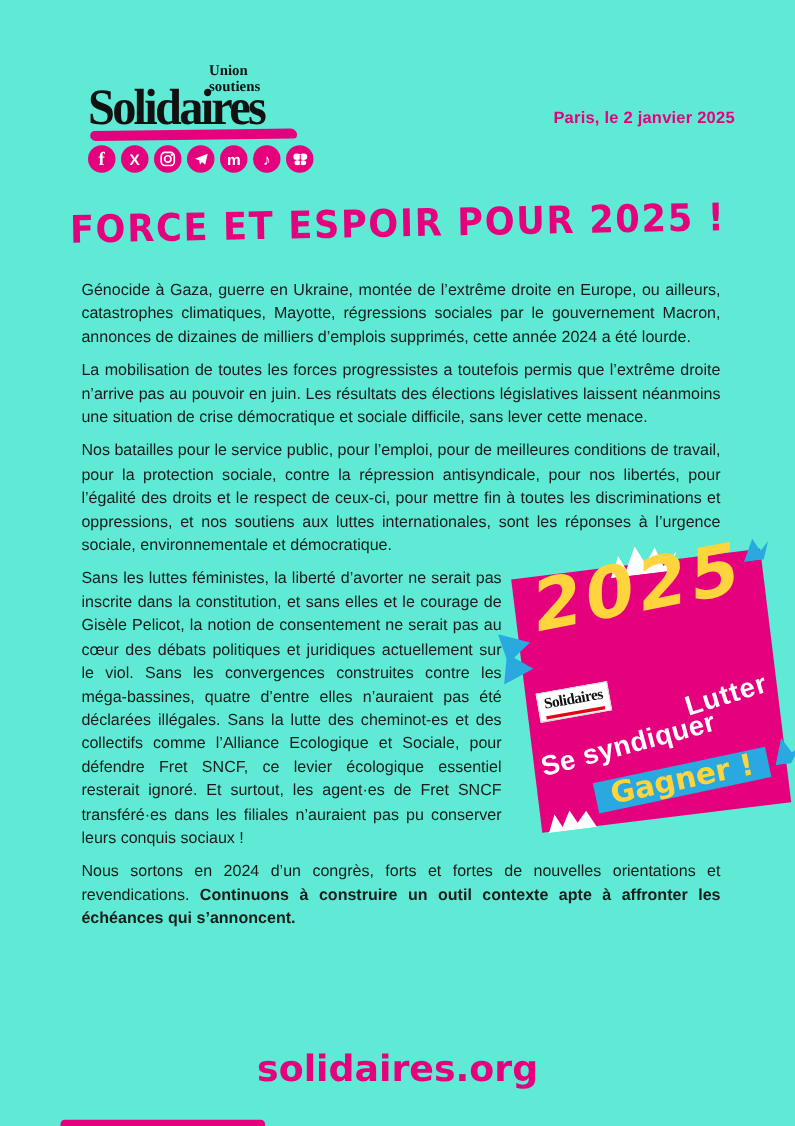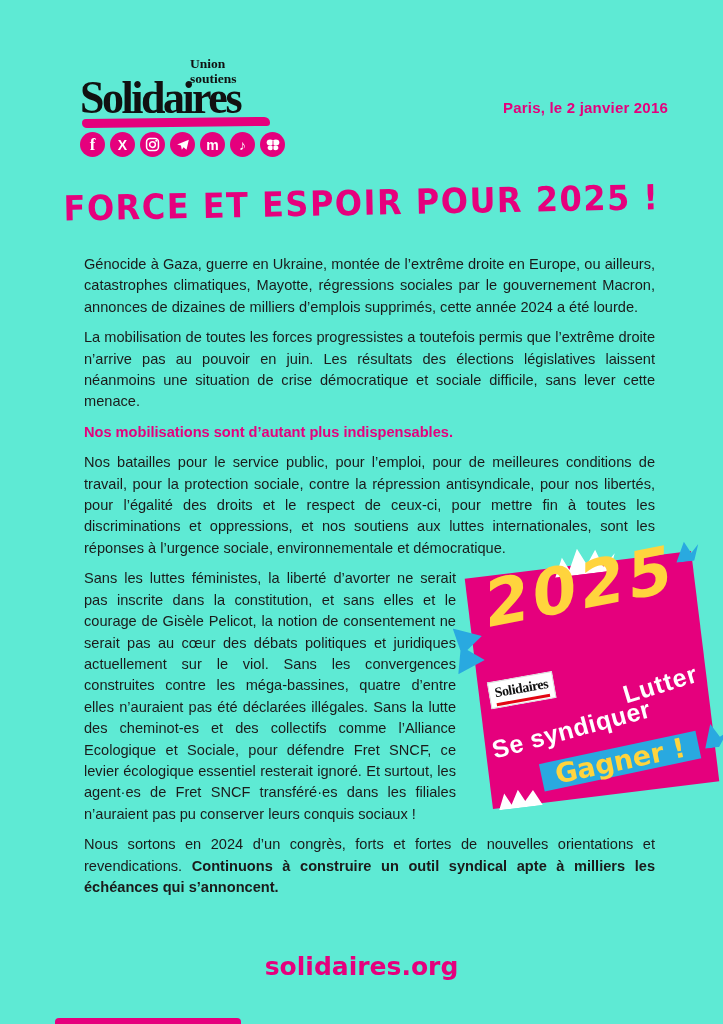--- a/index.html
+++ b/index.html
@@ -25,21 +25,21 @@
             font-size:15px;letter-spacing:0.2px;}
 
   
   .main-title{position:absolute;left:0;right:0;top:184px;text-align:center;color:#e5007d;
             font-family:"DejaVu Sans",sans-serif;font-weight:bold;font-size:32px;
             letter-spacing:1.5px;transform:rotate(-1.1deg) scaleY(1.08);}
 
   
   .content{position:absolute;left:68px;top:254px;width:587px;font-size:14.6px;
             line-height:21.4px;text-align:justify;}
-  .content p{margin:0 0 9px 16px;}
+  .content p{margin:0 0 9px 6px;}
   .pink-bold{color:#e5007d;font-weight:bold;}
   .closing{font-size:16.2px;line-height:25.5px;margin-bottom:11px !important;}
   strong{font-weight:bold;}
 
   
   .sticker-wrap{float:right;width:243px;height:248px;margin:-14px -58px 10px 14px;}
   .sticker{position:relative;width:228px;height:232px;margin:10px 0 0 8px;background:#e5007d;
             transform:rotate(-7deg);}
   .sticker .burst-top{position:absolute;top:-16px;left:88px;}
   .sticker .spike-left{position:absolute;left:-18px;top:48px;}
@@ -56,21 +56,21 @@
   .sticker-line1{position:absolute;left:6px;top:152px;color:#fff;font-weight:bold;
             font-size:25px;transform:rotate(-8deg);letter-spacing:0.5px;white-space:nowrap;}
   .sticker-line2{position:absolute;right:8px;top:118px;color:#fff;font-weight:bold;
             font-size:25px;transform:rotate(-10deg);letter-spacing:1px;}
   .sticker-line3{position:absolute;left:52px;bottom:18px;background:#29a9e0;color:#ffd43d;
             font-family:"DejaVu Sans",sans-serif;font-weight:bold;font-size:27px;
             padding:3px 14px 4px 14px;transform:rotate(-5deg);white-space:nowrap;}
 
   
   .footer-url{position:absolute;left:0;right:0;top:952px;text-align:center;color:#e5007d;
-            font-family:"DejaVu Sans",sans-serif;font-weight:bold;font-size:25px;
+            font-family:"DejaVu Sans",sans-serif;font-weight:bold;font-size:33px;
             cursor:pointer;}
   .bottom-brush{position:absolute;left:55px;bottom:0;width:186px;height:6px;background:#e5007d;
             border-radius:4px 4px 0 0;}
   .clearfix{clear:both;}
 </style>
 </head>
 <body>
 
 <div class="page">
 
@@ -104,28 +104,27 @@
       <svg width="16" height="14" viewBox="0 0 24 22">
         <ellipse cx="7.5" cy="7" rx="5.5" ry="4.6" fill="#fff"></ellipse>
         <ellipse cx="16.5" cy="7" rx="5.5" ry="4.6" fill="#fff"></ellipse>
         <ellipse cx="8" cy="15.5" rx="4.4" ry="3.6" fill="#fff"></ellipse>
         <ellipse cx="16" cy="15.5" rx="4.4" ry="3.6" fill="#fff"></ellipse>
         <rect x="11.3" y="4" width="1.4" height="15" rx="0.7" fill="#e5007d"></rect>
       </svg>
     </span>
   </div>
 
-  <div class="date-line">Paris, le 2 janvier 2016</div>
+  <div class="date-line">Paris, le 2 janvier 2025</div>
 
   <div class="main-title">FORCE ET ESPOIR POUR 2025 !</div>
 
   <div class="content">
     <p>Génocide à Gaza, guerre en Ukraine, montée de l’extrême droite en Europe, ou ailleurs, catastrophes climatiques, Mayotte, régressions sociales par le gouvernement Macron, annonces de dizaines de milliers d’emplois supprimés, cette année 2024 a été lourde.</p>
     <p>La mobilisation de toutes les forces progressistes a toutefois permis que l’extrême droite n’arrive pas au pouvoir en juin. Les résultats des élections législatives laissent néanmoins une situation de crise démocratique et sociale difficile, sans lever cette menace.</p>
-    <p class="pink-bold">Nos mobilisations sont d’autant plus indispensables.</p>
     <p><span>Nos batailles pour le service public, pour l’emploi, pour de meilleures conditions de travail, pour la protection sociale, contre la répression antisyndicale, pour nos libertés, pour l’égalité des droits et le respect de ceux-ci, pour mettre fin à toutes les discriminations et oppressions, et nos soutiens aux luttes internationales, sont les réponses à l’urgence sociale, environnementale et démocratique.</span></p>
 
     <div class="sticker-wrap">
       <div class="sticker">
         <span class="burst-top">
           <svg width="66" height="26" viewBox="0 0 66 26">
             <path d="M2 26 L11 7 L17 20 L27 0 L35 17 L45 3 L51 21 L64 9 L57 26 Z" fill="#fff"></path>
           </svg>
         </span>
         <span class="spike-left">
@@ -152,21 +151,21 @@
         <div class="mini-logo">
           <span class="mini-logo-text">Solidaires</span>
         </div>
         <div class="sticker-line1">Se syndiquer</div>
         <div class="sticker-line2">Lutter</div>
         <div class="sticker-line3">Gagner !</div>
       </div>
     </div>
 
     <p>Sans les luttes féministes, la liberté d’avorter ne serait pas inscrite dans la constitution, et sans elles et le courage de Gisèle Pelicot, la notion de consentement ne serait pas au cœur des débats politiques et juridiques actuellement sur le viol. Sans les convergences construites contre les méga-bassines, quatre d’entre elles n’auraient pas été déclarées illégales. Sans la lutte des cheminot-es et des collectifs comme l’Alliance Ecologique et Sociale, pour défendre Fret SNCF, ce levier écologique essentiel resterait ignoré. Et surtout, les agent·es de Fret SNCF transféré·es dans les filiales n’auraient pas pu conserver leurs conquis sociaux !</p>
-    <p><span>Nous sortons en 2024 d’un congrès, forts et fortes de nouvelles orientations et revendications. </span><strong>Continuons à construire un outil syndical apte à milliers les échéances qui s’annoncent.</strong></p>
+    <p><span>Nous sortons en 2024 d’un congrès, forts et fortes de nouvelles orientations et revendications. </span><strong>Continuons à construire un outil contexte apte à affronter les échéances qui s’annoncent.</strong></p>
     <div class="clearfix"></div>
 
   </div>
 
   <div class="footer-url">solidaires.org</div>
   <div class="bottom-brush"></div>
 
 </div>
 
 </body></html>

